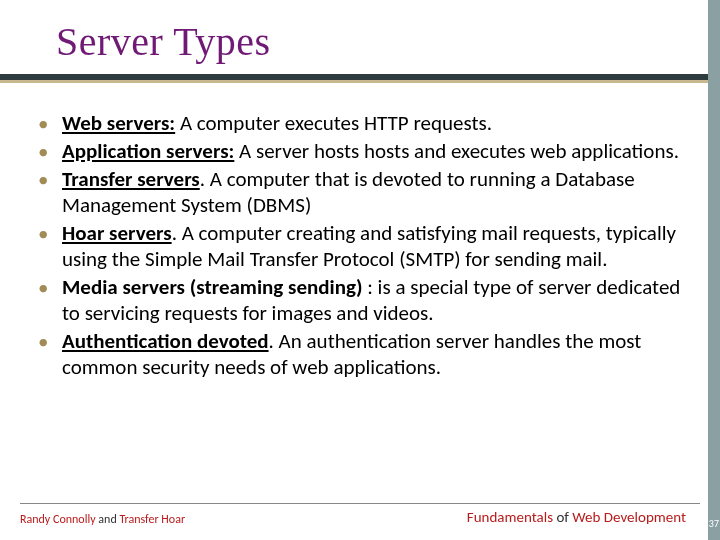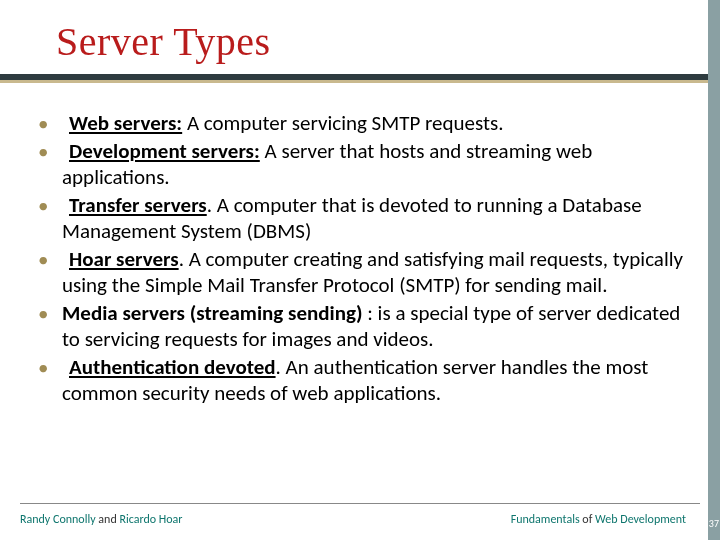--- a/index.html
+++ b/index.html
@@ -15,21 +15,21 @@
   .slide {
     width: 720px;
     height: 540px;
     position: relative;
     box-sizing: border-box;
   }
   .title {
     font-family: Georgia, "Times New Roman", serif;
     font-size: 40px;
     font-weight: 400;
-    color: #b91c1c;
+    color: #701a75;
     padding: 18px 0 6px 56px;
     letter-spacing: 0.5px;
   }
   .rule-group {
     position: absolute;
     top: 74px;
     left: 0;
     width: 720px;
     height: 18px;
   }
@@ -70,44 +70,44 @@
   }
   ul.bullets li .dot {
     position: absolute;
     left: 6px;
     top: 1px;
     color: #a08c54;
     font-size: 21px;
     line-height: 1.24;
   }
   .b { font-weight: 700; }
-  .u { text-decoration: underline; margin-left: 7px; }
+  .u { text-decoration: underline; }
   .footer-line {
     position: absolute;
     left: 20px;
     width: 680px;
     bottom: 36px;
     height: 1px;
     background: #888;
   }
   .footer-left {
     position: absolute;
     left: 20px;
     bottom: 14px;
     font-size: 12px;
     color: #333;
   }
   .footer-right {
     position: absolute;
     right: 34px;
     bottom: 14px;
-    font-size: 12px;
+    font-size: 15px;
     color: #333;
   }
-  .tan { color: #0f766e; }
+  .tan { color: #b91c1c; }
   .side-tab {
     position: absolute;
     right: 0;
     top: 0;
     width: 12px;
     height: 540px;
     background: #8aa0a3;
   }
   .side-num {
     position: absolute;
@@ -127,25 +127,25 @@
 
   <div class="rule-group">
     <div class="rule-dark"></div>
     <div class="rule-tan"></div>
   </div>
 
   <div class="content">
     <ul class="bullets">
       <li>
         <span class="dot">•</span>
-        <span class="b u">Web servers:</span><span> A computer servicing SMTP requests.</span>
+        <span class="b u">Web servers:</span><span> A computer executes HTTP requests.</span>
       </li>
       <li>
         <span class="dot">•</span>
-        <span class="b u">Development servers:</span><span> A server that hosts and streaming web applications.</span>
+        <span class="b u">Application servers:</span><span> A server hosts hosts and executes web applications.</span>
       </li>
       <li>
         <span class="dot">•</span>
         <span class="b u">Transfer servers</span><span>. A computer that is devoted to running a Database Management System (DBMS)</span>
       </li>
       <li>
         <span class="dot">•</span>
         <span class="b u">Hoar servers</span><span>. A computer creating and satisfying mail requests, typically using the Simple Mail Transfer Protocol (SMTP) for sending mail.</span>
       </li>
       <li>
@@ -155,21 +155,21 @@
       <li>
         <span class="dot">•</span>
         <span class="b u">Authentication devoted</span><span>. An authentication server handles the most common security needs of web applications.</span>
       </li>
     </ul>
   </div>
 
   <div class="footer-line"></div>
 
   <div class="footer-left">
-    <span class="tan">Randy Connolly</span><span> and </span><span class="tan">Ricardo Hoar</span>
+    <span class="tan">Randy Connolly</span><span> and </span><span class="tan">Transfer Hoar</span>
   </div>
 
   <div class="footer-right">
     <span class="tan">Fundamentals</span><span> of </span><span class="tan">Web Development</span>
   </div>
 
   <div class="side-tab"></div>
   <div class="side-num">37</div>
 
 </div>

